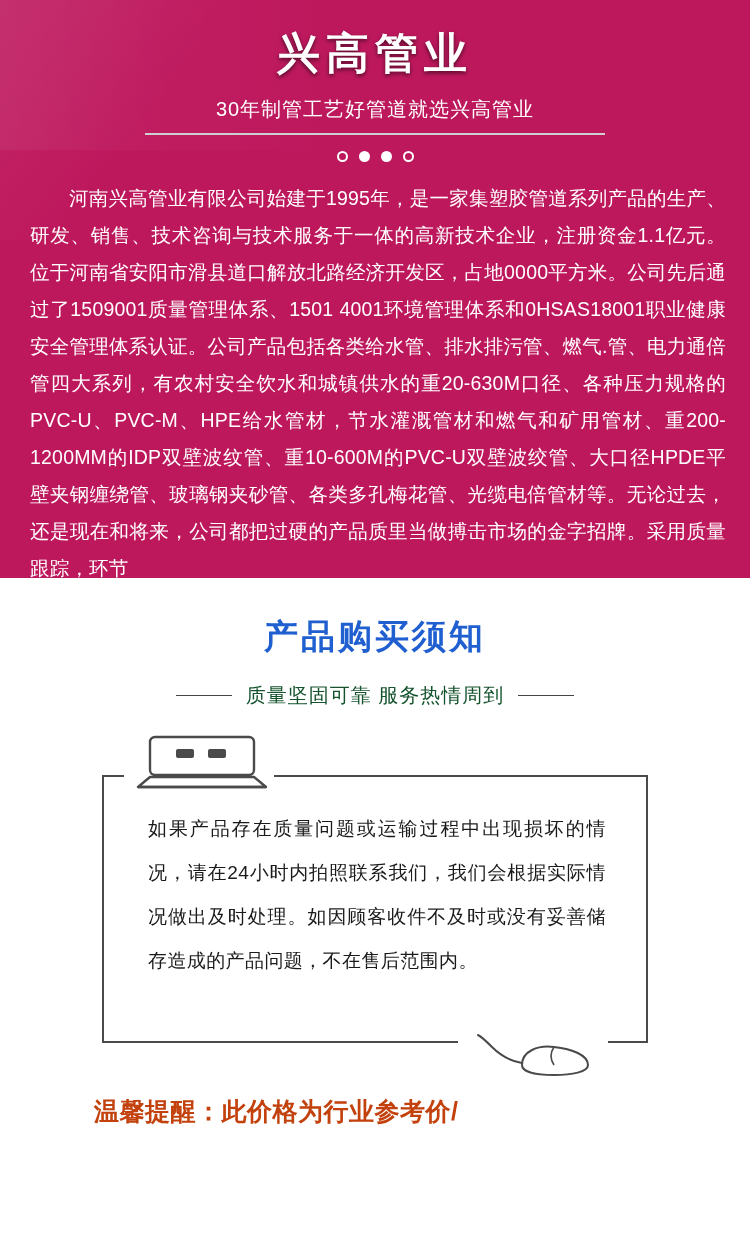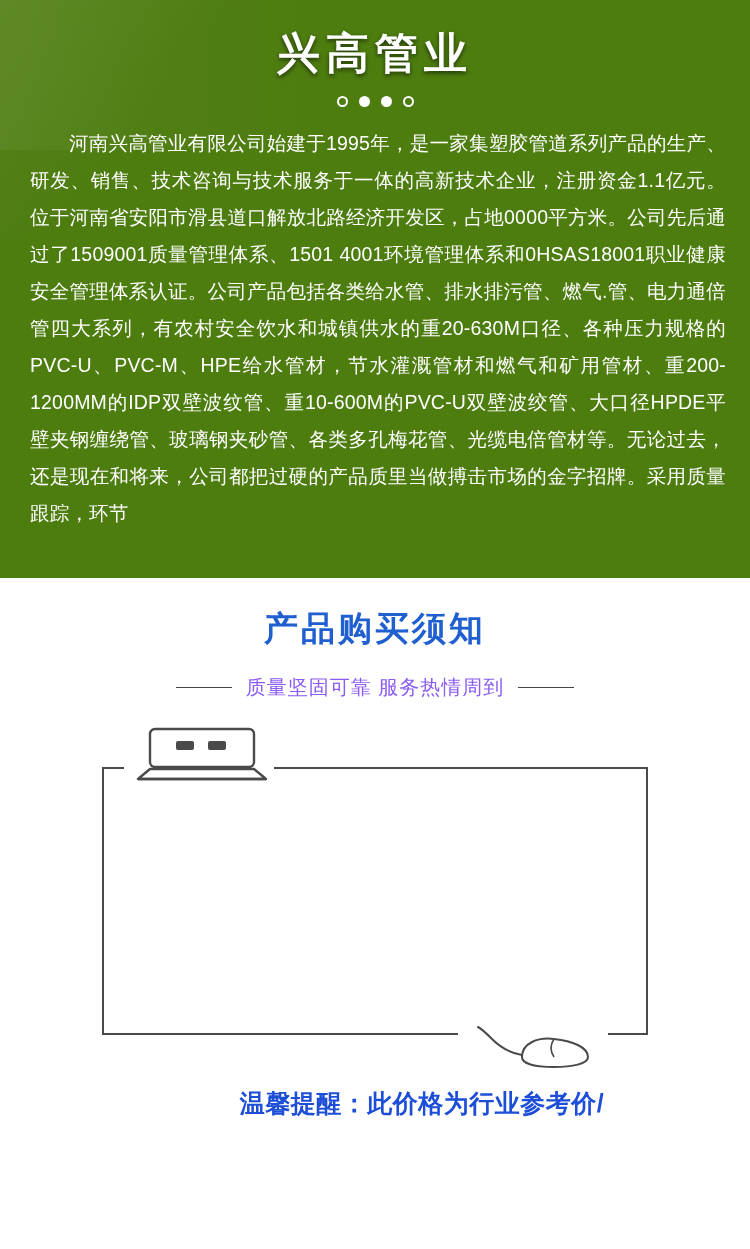--- a/index.html
+++ b/index.html
@@ -14,21 +14,21 @@
     position: relative;
     overflow: hidden;
     background: #ffffff;
   }
 
   
   .hero {
     position: relative;
     width: 750px;
     height: 578px;
-    background: #4d7c0f;
+    background: #be185d;
     overflow: hidden;
   }
   
   .hero::before {
     content: "";
     position: absolute;
     left: -120px; top: -60px;
     width: 460px; height: 300px;
     background: linear-gradient(118deg, rgba(255,255,255,0.075) 0%, rgba(255,255,255,0.035) 38%, rgba(255,255,255,0.0) 60%);
     transform: skewX(-14deg);
@@ -100,21 +100,21 @@
     text-indent: 2em;
     letter-spacing: 0.2px;
   }
 
   
   .notice {
     position: relative;
     width: 750px;
     height: 671px;
     background: #ffffff;
-    padding-top: 28px;
+    padding-top: 36px;
   }
 
   .notice-title {
     text-align: center;
     color: #1f5fd0;
     font-size: 34px;
     font-weight: bold;
     letter-spacing: 3px;
   }
 
@@ -125,21 +125,21 @@
     justify-content: center;
     gap: 14px;
     width: 560px;
   }
   .rule {
     height: 1px;
     background: #444;
     flex: 0 0 56px;
   }
   .notice-sub {
-    color: #8b5cf6;
+    color: #14532d;
     font-size: 20px;
     letter-spacing: 1px;
     white-space: nowrap;
   }
 
   .card-area {
     position: relative;
     margin: 24px auto 0;
     width: 546px;
     height: 332px;
@@ -189,38 +189,40 @@
     color: #1a1a1a;
     font-size: 19px;
     line-height: 44px;
     letter-spacing: 0.4px;
     text-align: justify;
     z-index: 5;
   }
 
   .tip {
     margin: 26px 0 0 94px;
-    color: #1d4ed8;
+    color: #c2410c;
     font-size: 25px;
     font-weight: bold;
     line-height: 40px;
     letter-spacing: 0.5px;
-    text-align: center;
   }
 </style>
 </head>
 <body>
 
 <div class="page">
 
   <section class="hero">
     <div class="hero-inner">
 
       <h1 class="hero-title">兴高管业</h1>
 
+      <div class="hero-sub-wrap">
+        <span class="hero-sub">30年制管工艺好管道就选兴高管业</span>
+      </div>
 
       <div class="dots">
         <span class="dot hollow"></span>
         <span class="dot"></span>
         <span class="dot"></span>
         <span class="dot hollow"></span>
       </div>
 
       <p class="hero-body">河南兴高管业有限公司始建于1995年，是一家集塑胶管道系列产品的生产、研发、销售、技术咨询与技术服务于一体的高新技术企业，注册资金1.1亿元。位于河南省安阳市滑县道口解放北路经济开发区，占地0000平方米。公司先后通过了1509001质量管理体系、1501 4001环境管理体系和0HSAS18001职业健康安全管理体系认证。公司产品包括各类给水管、排水排污管、燃气.管、电力通倍管四大系列，有农村安全饮水和城镇供水的重20-630M口径、各种压力规格的PVC-U、PVC-M、HPE给水管材，节水灌溉管材和燃气和矿用管材、重200-1200MM的IDP双壁波纹管、重10-600M的PVC-U双壁波绞管、大口径HPDE平壁夹钢缠绕管、玻璃钢夹砂管、各类多孔梅花管、光缆电倍管材等。无论过去，还是现在和将来，公司都把过硬的产品质里当做搏击市场的金字招牌。采用质量跟踪，环节</p>
     </div>
@@ -248,20 +250,21 @@
         <path d="M10 54 L138 54 L126 44 L22 44 Z" fill="none" stroke="#4a4a4a" stroke-width="2.4" stroke-linejoin="round"></path>
         <line x1="10" y1="54" x2="138" y2="54" stroke="#4a4a4a" stroke-width="2.4"></line>
       </svg>
 
       <svg class="mouse" viewBox="0 0 128 52">
         <path d="M46 40 C 46 26, 62 20, 78 22 C 96 24, 112 30, 112 40 C 112 47, 96 50, 78 50 C 60 50, 46 47, 46 40 Z" fill="none" stroke="#4a4a4a" stroke-width="2"></path>
         <path d="M78 22 C 74 28, 74 34, 78 40" fill="none" stroke="#4a4a4a" stroke-width="1.6"></path>
         <path d="M46 38 C 34 36, 24 30, 16 22 C 10 16, 6 12, 2 10" fill="none" stroke="#4a4a4a" stroke-width="2" stroke-linecap="round"></path>
       </svg>
 
+      <p class="card-text">如果产品存在质量问题或运输过程中出现损坏的情况，请在24小时内拍照联系我们，我们会根据实际情况做出及时处理。如因顾客收件不及时或没有妥善储存造成的产品问题，不在售后范围内。</p>
     </div>
 
     <div class="tip">
       <div>温馨提醒：此价格为行业参考价/</div>
     </div>
 
   </section>
 </div>
 
 </body></html>

